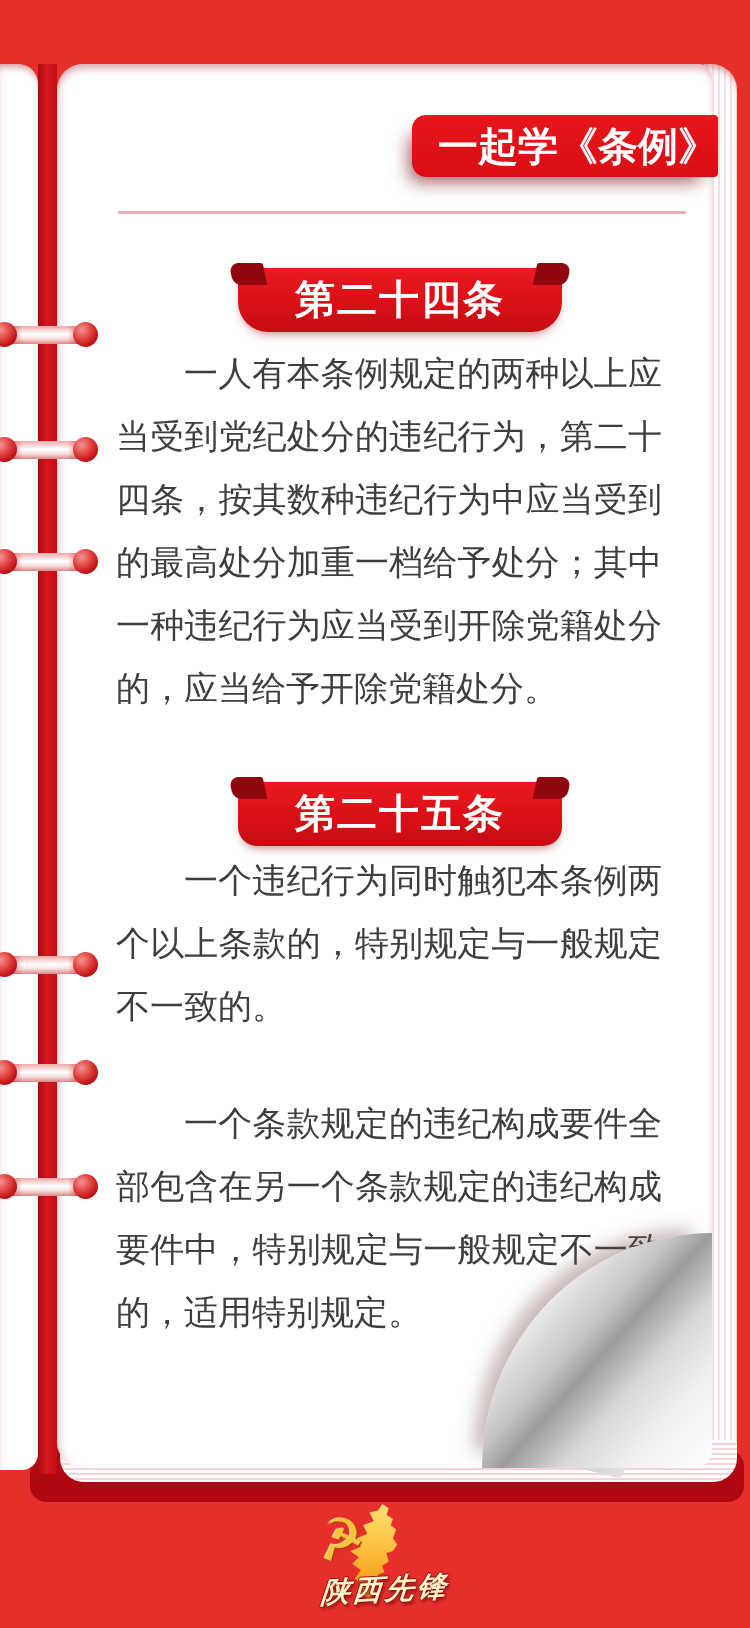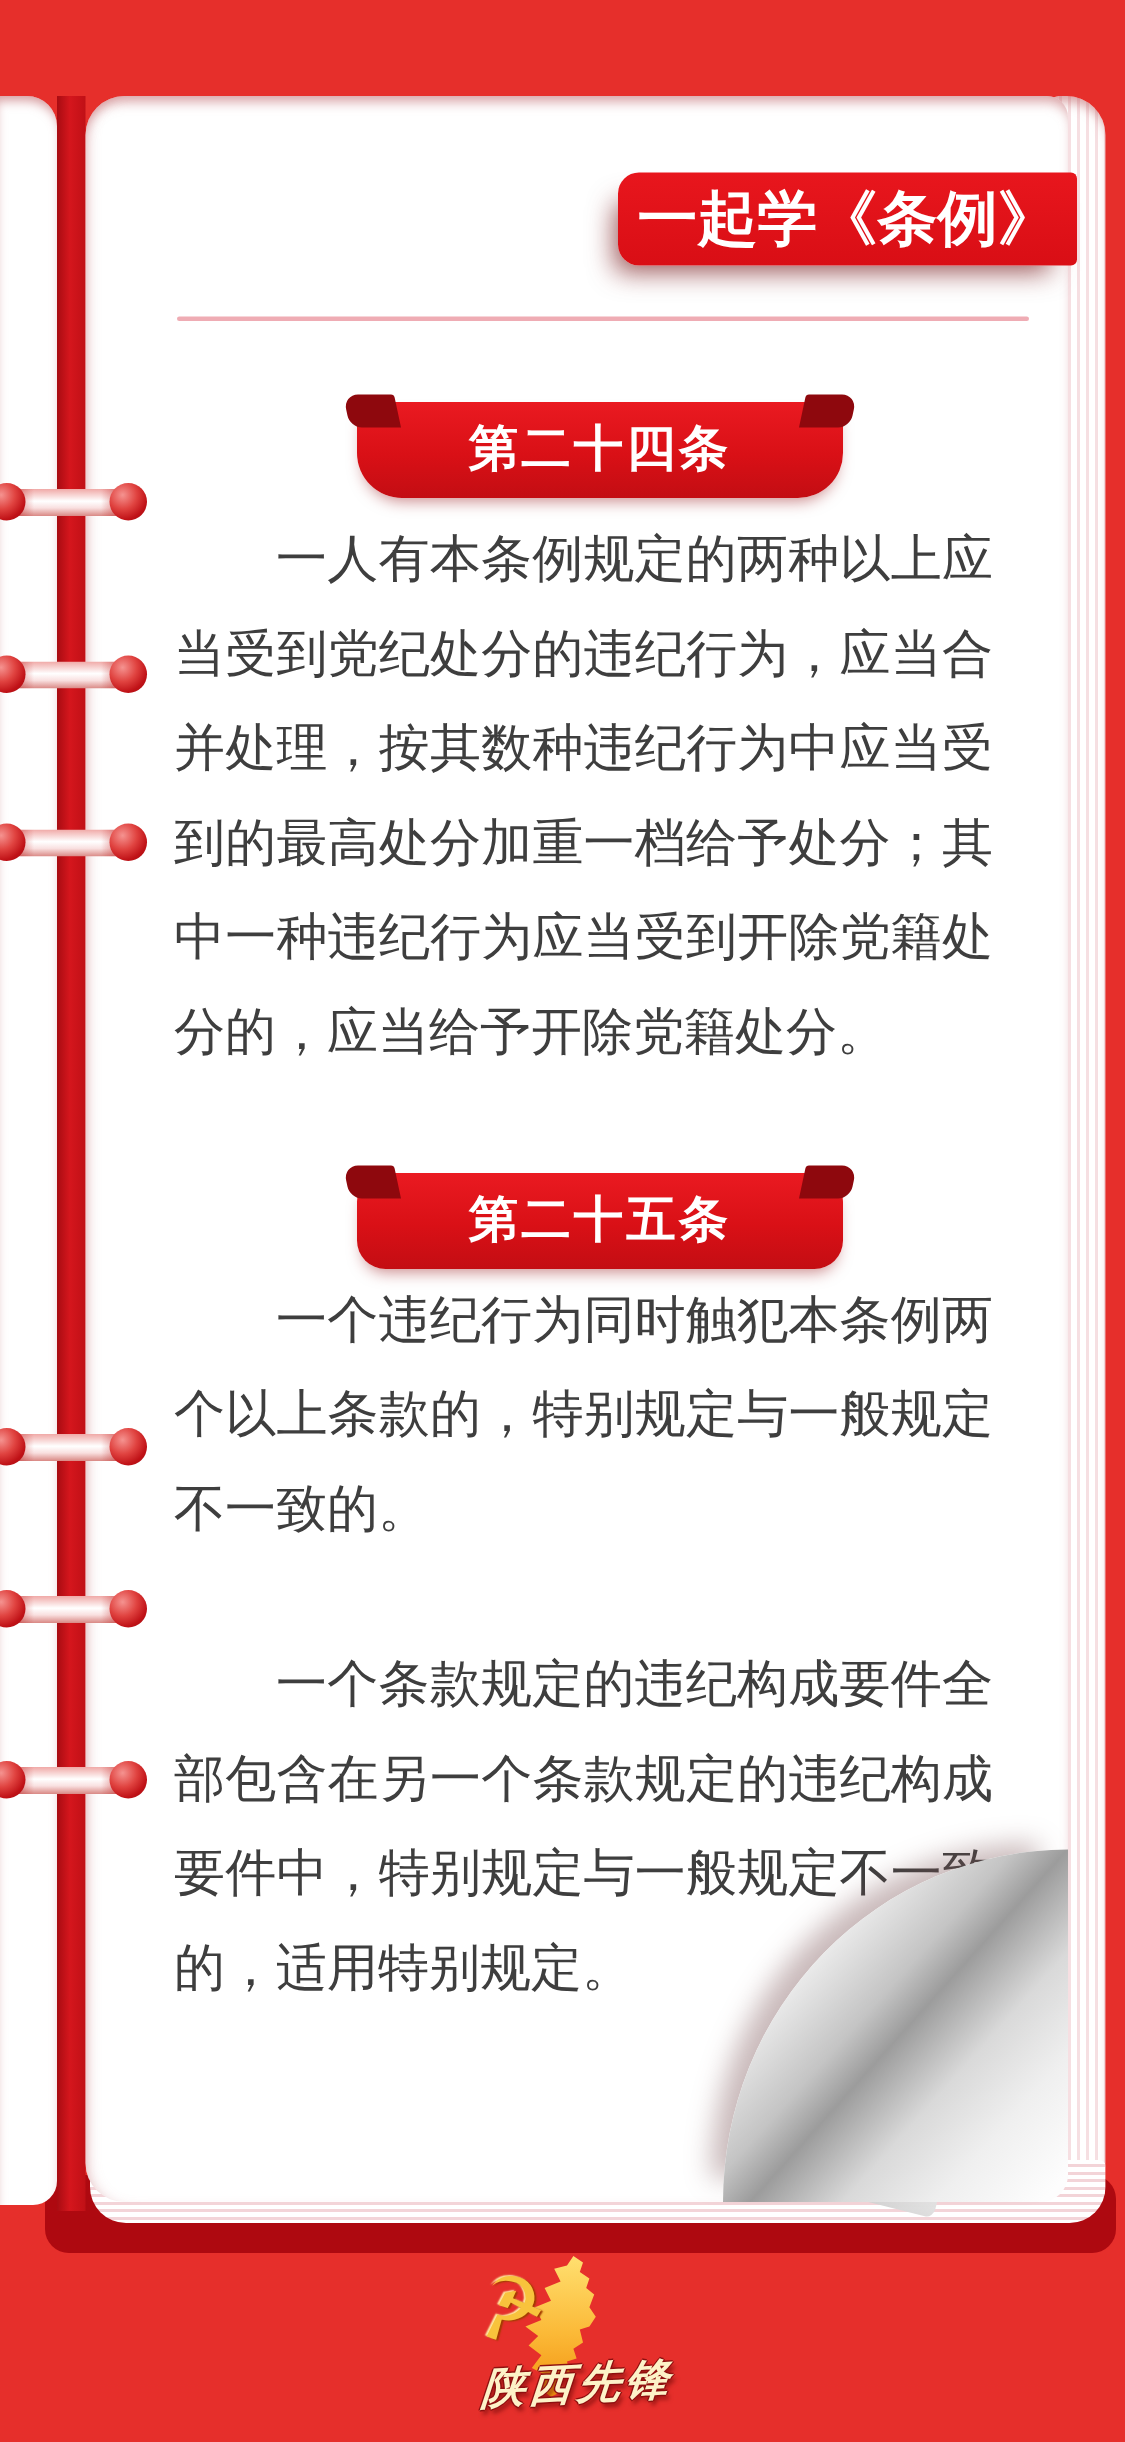--- a/index.html
+++ b/index.html
@@ -53,35 +53,35 @@
                inset 7px 0 9px -6px rgba(190,95,100,.35);
   }
 
   
   .header-banner{
     left:412px;top:115px;width:306px;height:62px;
     background:linear-gradient(180deg,#e8161d,#d90e15);
     border-radius:14px 4px 4px 14px;
     box-shadow:-10px 12px 18px -8px rgba(110,8,12,.7);
     color:#fff;font-size:40px;font-weight:bold;
-    text-align:center;line-height:62px;letter-spacing:0px;
+    text-align:right;line-height:62px;letter-spacing:0px;
     z-index:5;
   }
 
   .divider{
     left:118px;top:211px;width:568px;height:3px;
     background:#efacb4;border-radius:2px;
   }
 
   
   .badge{
     left:238px;width:324px;height:64px;
     background:linear-gradient(180deg,#ea1a21 0%,#d91016 55%,#c30d13 100%);
     border-radius:10px 10px 30px 30px;
-    color:#fff;font-size:33px;font-weight:bold;
+    color:#fff;font-size:40px;font-weight:bold;
     text-align:center;line-height:62px;letter-spacing:2px;
     box-shadow:0 6px 10px -4px rgba(150,15,20,.5);
     z-index:4;
   }
   .badge::before,.badge::after{
     content:'';position:absolute;top:-5px;width:34px;height:22px;
     background:#8e080d;z-index:-1;
   }
   .badge::before{left:-7px;border-radius:10px 2px 0 8px;transform:skewX(12deg);}
   .badge::after{right:-7px;border-radius:2px 10px 8px 0;transform:skewX(-12deg);}
@@ -162,21 +162,21 @@
 <div class="abs left-page"></div>
 <div class="abs spine"></div>
 <div class="abs stack-right"></div>
 <div class="abs stack-bottom"></div>
 <div class="abs page"></div>
 
 <div class="abs header-banner">一起学《条例》</div>
 <div class="abs divider"></div>
 
 <div class="abs badge badge-1">第二十四条</div>
-<p class="abs body-text p1">一人有本条例规定的两种以上应当受到党纪处分的违纪行为，应当合并处理，按其数种违纪行为中应当受到的最高处分加重一档给予处分；其中一种违纪行为应当受到开除党籍处分的，应当给予开除党籍处分。</p>
+<p class="abs body-text p1">一人有本条例规定的两种以上应当受到党纪处分的违纪行为，第二十四条，按其数种违纪行为中应当受到的最高处分加重一档给予处分；其中一种违纪行为应当受到开除党籍处分的，应当给予开除党籍处分。</p>
 
 <div class="abs badge badge-2">第二十五条</div>
 <p class="abs body-text p2">一个违纪行为同时触犯本条例两个以上条款的，特别规定与一般规定不一致的。</p>
 <p class="abs body-text p3">一个条款规定的违纪构成要件全部包含在另一个条款规定的违纪构成要件中，特别规定与一般规定不一致的，适用特别规定。</p>
 
 <div class="abs curl-flap-1"></div>
 <div class="abs curl-flap-2"></div>
 <div class="abs curl-main"></div>
 
 <div class="abs ring ring-1">

